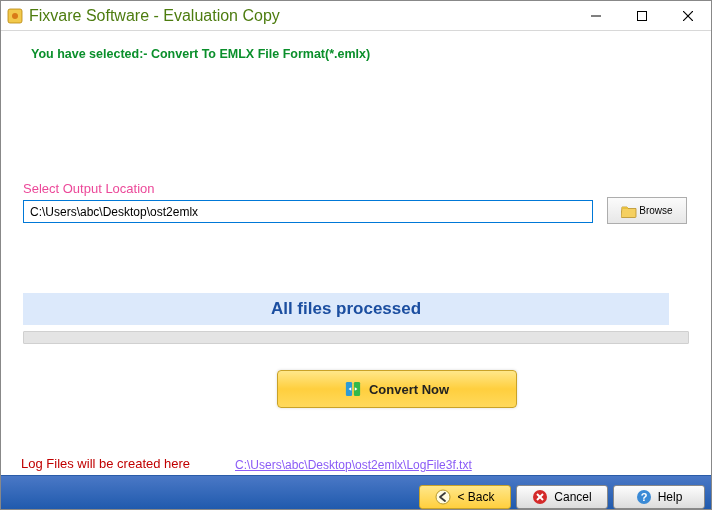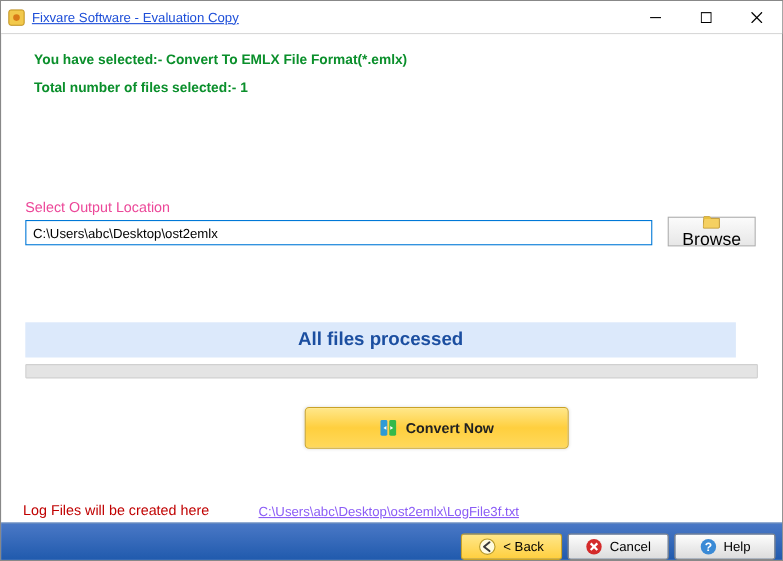--- a/index.html
+++ b/index.html
@@ -2,34 +2,34 @@
 <html><head>
 <meta charset="utf-8">
 <style>
   * { box-sizing: border-box; margin: 0; padding: 0; }
   html, body { width: 712px; height: 510px; font-family: "Segoe UI", Tahoma, sans-serif; font-size: 12px; background: #fff; overflow: hidden; }
   .window { width: 712px; height: 510px; border: 1px solid #888; display: flex; flex-direction: column; background: #fff; position: relative; }
 
   
   .titlebar { height: 30px; display: flex; align-items: center; padding: 0 0 0 6px; border-bottom: 1px solid #d8d8d8; background: #fff; }
   .titlebar .app-icon { width: 16px; height: 16px; margin-right: 6px; display: inline-flex; align-items: center; justify-content: center; }
-  .titlebar .title { font-size: 12px; color: #1d4ed8; text-decoration: underline; }
+  .titlebar .title { font-size: 16px; color: #4d7c0f; }
   .titlebar .win-controls { margin-left: auto; display: flex; height: 100%; }
   .win-btn { width: 46px; height: 100%; display: flex; align-items: center; justify-content: center; background: #fff; border: none; cursor: pointer; }
   .win-btn svg { display: block; }
 
   
   .content { flex: 1; position: relative; padding: 0; }
   .info-text { position: absolute; left: 30px; font-weight: 600; color: #0a8f2b; font-size: 12.5px; }
   .info-line1 { top: 16px; }
   .info-line2 { top: 42px; }
 
   .output-label { position: absolute; left: 22px; top: 150px; font-size: 13px; color: #ec4899; }
   .output-input { position: absolute; left: 22px; top: 169px; width: 570px; height: 23px; border: 1px solid #0078d7; padding: 2px 6px; font-size: 12px; color: #000; background: #fff; }
-  .browse-btn { position: absolute; left: 606px; top: 166px; width: 80px; height: 27px; background: linear-gradient(#fbfbfb, #e7e7e7); border: 1px solid #adadad; cursor: pointer; font-size: 16px; display: flex; align-items: center; justify-content: center; gap: 2px; flex-direction: column; }
+  .browse-btn { position: absolute; left: 606px; top: 166px; width: 80px; height: 27px; background: linear-gradient(#fbfbfb, #e7e7e7); border: 1px solid #adadad; cursor: pointer; font-size: 10px; display: flex; align-items: center; justify-content: center; gap: 2px; }
 
   .status-banner { position: absolute; left: 22px; top: 262px; width: 646px; height: 32px; background: #dce9fb; display: flex; align-items: center; justify-content: center; color: #1b4ea0; font-size: 17px; font-weight: 600; }
   .progress-track { position: absolute; left: 22px; top: 300px; width: 666px; height: 13px; background: #e4e4e4; border: 1px solid #d0d0d0; border-radius: 1px; }
 
   .convert-btn { position: absolute; left: 276px; top: 339px; width: 240px; height: 38px; border: 1px solid #c9a227; border-radius: 4px; background: linear-gradient(#ffe78a, #ffcf3e 50%, #ffd95c); cursor: pointer; font-size: 13px; font-weight: 600; color: #222; display: flex; align-items: center; justify-content: center; gap: 8px; box-shadow: 0 0 3px rgba(0,0,0,0.15); }
 
   .log-label { position: absolute; left: 20px; top: 425px; color: #c00000; font-size: 13px; }
   .log-link { position: absolute; left: 234px; top: 427px; color: #8b5cf6; font-size: 12px; text-decoration: underline; cursor: pointer; }
 
   
@@ -67,21 +67,20 @@
             <line x1="0" y1="0" x2="10" y2="10" stroke="#000" stroke-width="1.2"></line>
             <line x1="10" y1="0" x2="0" y2="10" stroke="#000" stroke-width="1.2"></line>
           </svg>
       </button>
     </div>
   </div>
 
   <div class="content">
 
     <div class="info-text info-line1">You have selected:- Convert To EMLX File Format(*.emlx)</div>
-    <div class="info-text info-line2">Total number of files selected:- 1</div>
 
     <div class="output-label">Select Output Location</div>
     <input class="output-input" type="text" value="C:\Users\abc\Desktop\ost2emlx" style="">
     <button class="browse-btn">
       <span class="bb-icon">
         <svg width="16" height="14" viewBox="0 0 16 14">
           <path d="M1 3 h5 l1 1.5 h8 v8 a1 1 0 0 1 -1 1 h-13 a1 1 0 0 1 -1 -1 z" fill="#f5d061" stroke="#b8902a" stroke-width="0.8"></path>
           <rect x="1" y="3" width="6" height="2" fill="#e7bf3e"></rect>
         </svg>
       </span>

